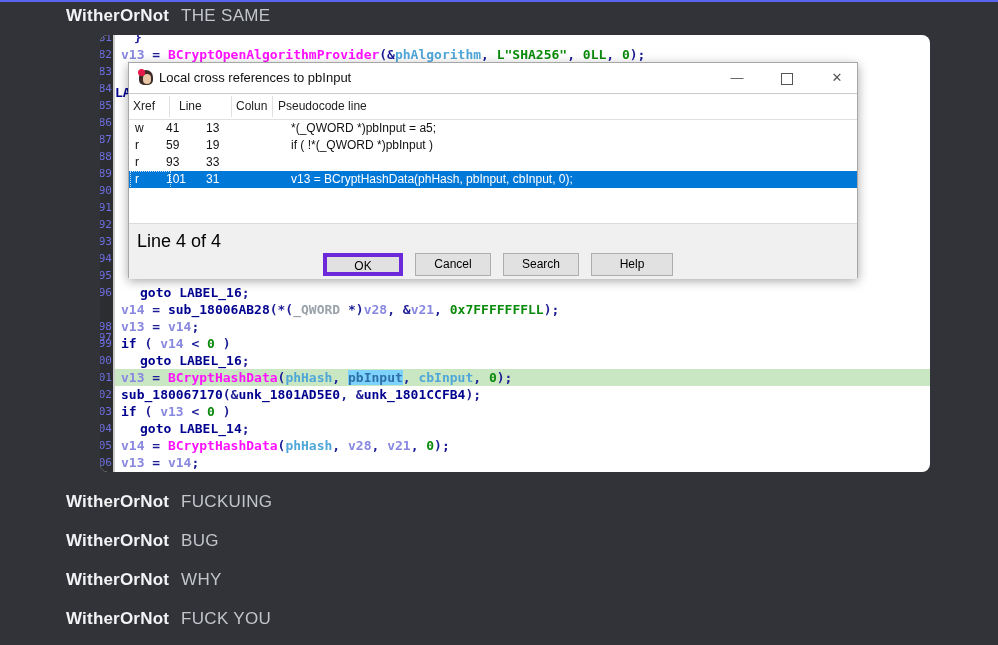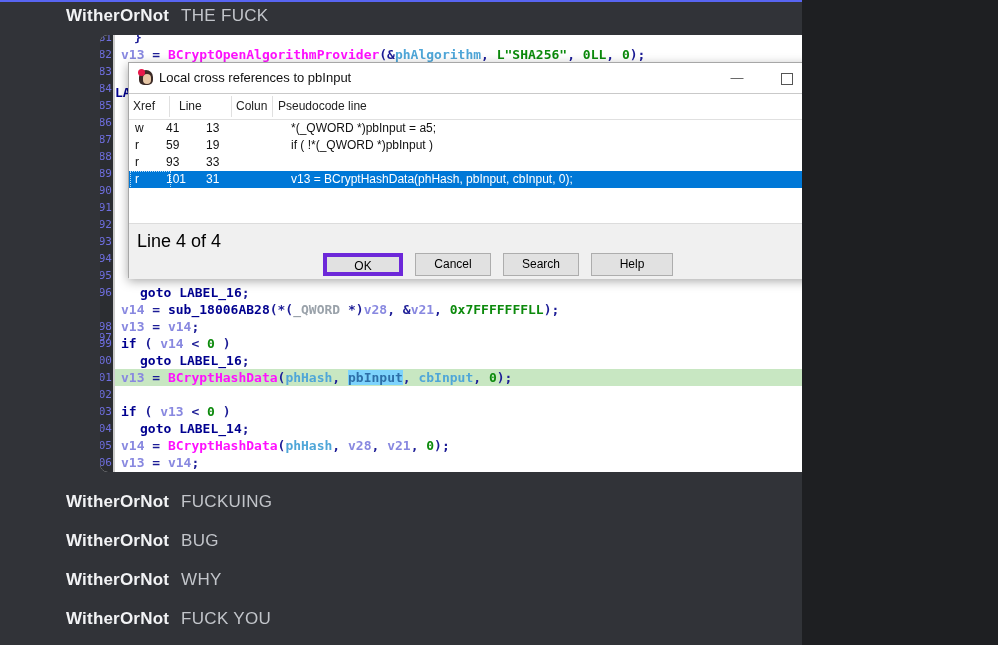--- a/index.html
+++ b/index.html
@@ -1,17 +1,17 @@
 <!DOCTYPE html>
 <html><head>
 <meta charset="utf-8">
 <style>
   html,body{margin:0;padding:0;background:#1e1f22;}
   #canvas{
-    position:relative;width:802px;height:645px;overflow:hidden;
+    position:relative;width:998px;height:645px;overflow:hidden;
     background:#313338;font-family:"Liberation Sans",sans-serif;
   }
   #top-accent{position:absolute;left:0;top:0;width:998px;height:2px;background:#5865f2;}
   
   .msg{position:absolute;left:66px;display:flex;gap:12px;align-items:baseline;white-space:nowrap;}
   .msg .uname{font-weight:700;font-size:17px;color:#f2f3f5;letter-spacing:.2px;cursor:pointer;}
   .msg .mtext{font-size:17px;color:#c2c5ca;letter-spacing:.3px;}
   
   #shot{
     position:absolute;left:100px;top:35px;width:830px;height:437px;
@@ -81,21 +81,21 @@
 </style>
 </head>
 <body>
 
 <div id="canvas">
   <div id="top-accent"></div>
 
   <div id="messages">
       <div class="msg" style="top: 6px;">
         <span class="uname">WitherOrNot</span>
-        <span class="mtext">THE FUCK</span>
+        <span class="mtext">THE SAME</span>
       </div>
       <div class="msg" style="top: 492px;">
         <span class="uname">WitherOrNot</span>
         <span class="mtext">FUCKUING</span>
       </div>
       <div class="msg" style="top: 531px;">
         <span class="uname">WitherOrNot</span>
         <span class="mtext">BUG</span>
       </div>
       <div class="msg" style="top: 570px;">
@@ -141,20 +141,21 @@
     <div id="codelayer">
       <div id="label-frag">LA</div>
     <div class="code-line" style="left: 19px; top: -6px;"><span class="tk-pl">}</span></div>
         <div class="code-line" style="left: 6px; top: 11px;"><span class="tk-lv">v13</span><span class="tk-pl"> = </span><span class="tk-im">BCryptOpenAlgorithmProvider</span><span class="tk-pl">(&amp;</span><span class="tk-pa">phAlgorithm</span><span class="tk-pl">, </span><span class="tk-num">L"SHA256"</span><span class="tk-pl">, </span><span class="tk-num">0LL</span><span class="tk-pl">, </span><span class="tk-num">0</span><span class="tk-pl">);</span></div>
         <div class="code-line" style="left: 25px; top: 249px;"><span class="tk-kw">goto LABEL_16</span><span class="tk-pl">;</span></div>
         <div class="code-line" style="left: 6px; top: 266px;"><span class="tk-lv">v14</span><span class="tk-pl"> = </span><span class="tk-kw">sub_18006AB28</span><span class="tk-pl">(*(</span><span class="tk-mac">_QWORD</span><span class="tk-pl"> *)</span><span class="tk-lv">v28</span><span class="tk-pl">, &amp;</span><span class="tk-lv">v21</span><span class="tk-pl">, </span><span class="tk-num">0x7FFFFFFFLL</span><span class="tk-pl">);</span></div>
         <div class="code-line" style="left: 6px; top: 283px;"><span class="tk-lv">v13</span><span class="tk-pl"> = </span><span class="tk-lv">v14</span><span class="tk-pl">;</span></div>
         <div class="code-line" style="left: 6px; top: 300px;"><span class="tk-kw">if</span><span class="tk-pl"> ( </span><span class="tk-lv">v14</span><span class="tk-pl"> &lt; </span><span class="tk-num">0</span><span class="tk-pl"> )</span></div>
         <div class="code-line" style="left: 25px; top: 317px;"><span class="tk-kw">goto LABEL_16</span><span class="tk-pl">;</span></div>
         <div class="code-line" style="left: 6px; top: 334px;"><span class="tk-lv">v13</span><span class="tk-pl"> = </span><span class="tk-im">BCryptHashData</span><span class="tk-pl">(</span><span class="tk-pa">phHash</span><span class="tk-pl">, </span><span class="tk-hl">pbInput</span><span class="tk-pl">, </span><span class="tk-pa">cbInput</span><span class="tk-pl">, </span><span class="tk-num">0</span><span class="tk-pl">);</span></div>
+        <div class="code-line" style="left: 6px; top: 351px;"><span class="tk-kw">sub_180067170</span><span class="tk-pl">(&amp;</span><span class="tk-kw">unk_1801AD5E0</span><span class="tk-pl">, &amp;</span><span class="tk-kw">unk_1801CCFB4</span><span class="tk-pl">);</span></div>
         <div class="code-line" style="left: 6px; top: 368px;"><span class="tk-kw">if</span><span class="tk-pl"> ( </span><span class="tk-lv">v13</span><span class="tk-pl"> &lt; </span><span class="tk-num">0</span><span class="tk-pl"> )</span></div>
         <div class="code-line" style="left: 25px; top: 385px;"><span class="tk-kw">goto LABEL_14</span><span class="tk-pl">;</span></div>
         <div class="code-line" style="left: 6px; top: 402px;"><span class="tk-lv">v14</span><span class="tk-pl"> = </span><span class="tk-im">BCryptHashData</span><span class="tk-pl">(</span><span class="tk-pa">phHash</span><span class="tk-pl">, </span><span class="tk-lv">v28</span><span class="tk-pl">, </span><span class="tk-lv">v21</span><span class="tk-pl">, </span><span class="tk-num">0</span><span class="tk-pl">);</span></div>
         <div class="code-line" style="left: 6px; top: 419px;"><span class="tk-lv">v13</span><span class="tk-pl"> = </span><span class="tk-lv">v14</span><span class="tk-pl">;</span></div>
         <div class="code-line" style="left: 6px; top: 436px;"></div>
       </div>
 
     <div id="dlg">
       <div id="dlg-titlebar">
         <div id="dlg-icon">

